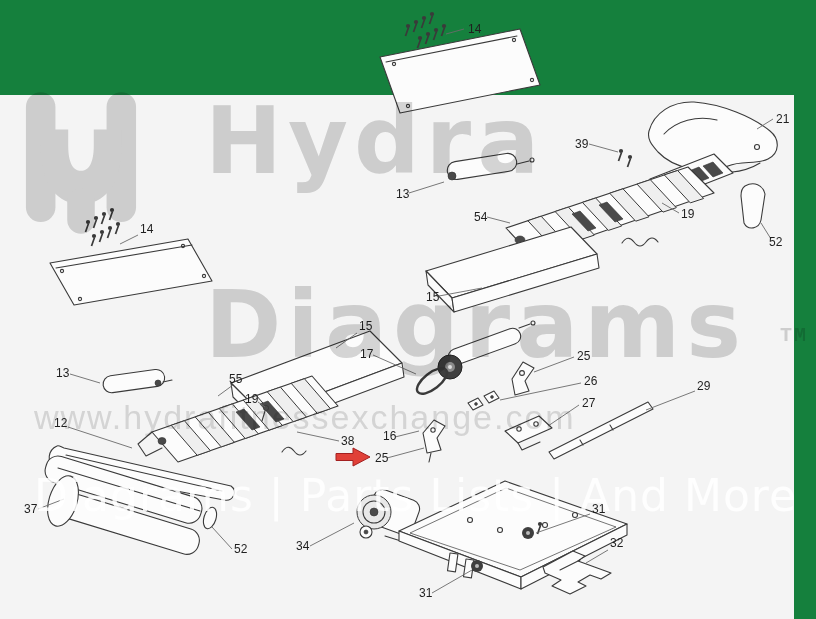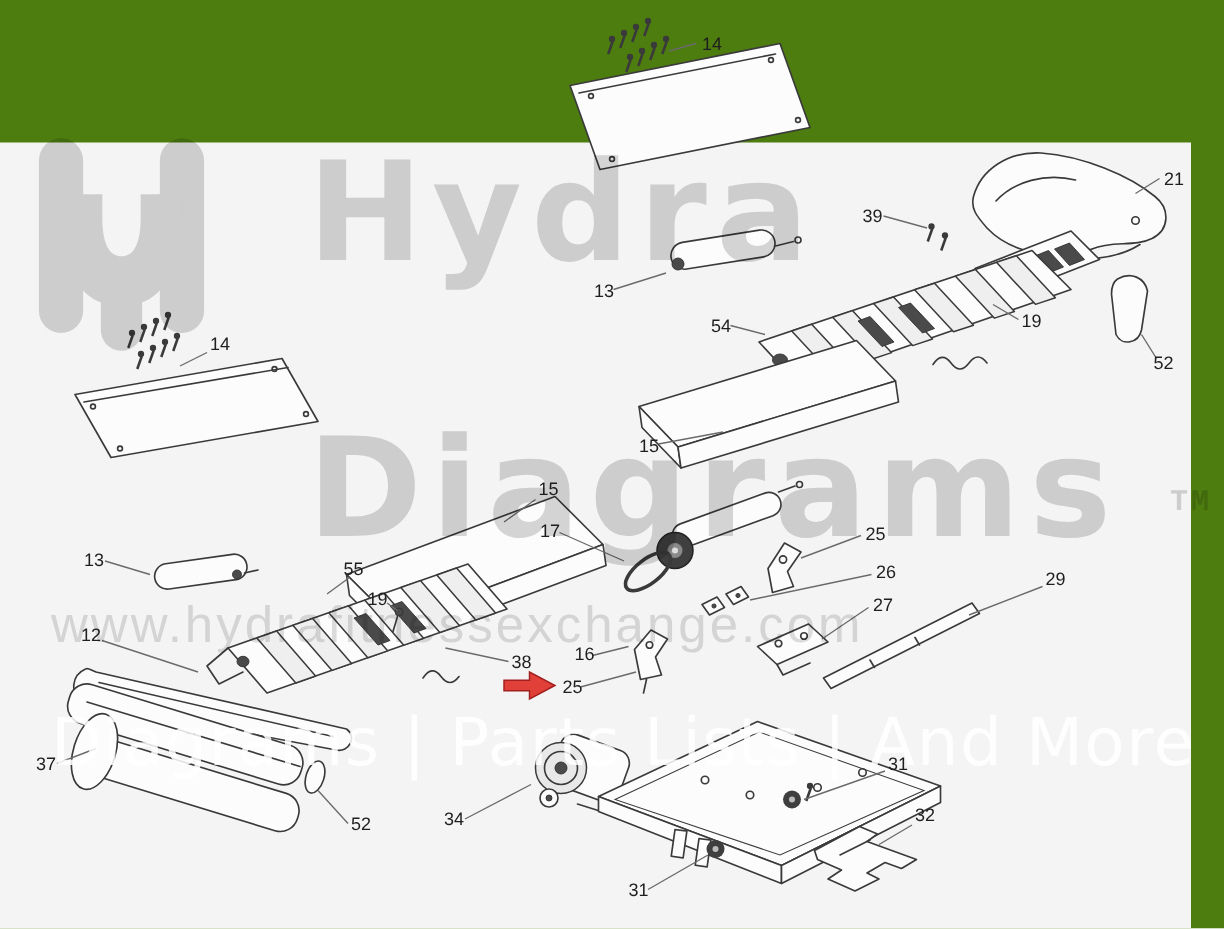--- a/index.html
+++ b/index.html
@@ -1,17 +1,17 @@
 <!DOCTYPE html>
 <html><head>
 <meta charset="utf-8">
 <style>
   * { margin:0; padding:0; box-sizing:border-box; }
   html,body { background:#ffffff; font-family:"Liberation Sans", sans-serif; }
-  .page { position:relative; width:816px; height:619px; background:#4d7c0f; overflow:hidden; }
+  .page { position:relative; width:816px; height:619px; background:#15803d; overflow:hidden; }
   svg.diagram { position:absolute; left:0; top:0; display:block; }
 
   
   .ln  { fill:none;    stroke:#3a3a3a; stroke-width:1.1; stroke-linecap:round; stroke-linejoin:round; }
   .fl  { fill:#fcfcfc; stroke:#3a3a3a; stroke-width:1.1; stroke-linejoin:round; }
   .fl2 { fill:#efefef; stroke:#3a3a3a; stroke-width:1;   stroke-linejoin:round; }
   .dk  { fill:#4a4a4a; stroke:#303030; stroke-width:0.6; }
   .leader { stroke:#6a6a6a; stroke-width:0.9; fill:none; }
   text.num { font-family:"Liberation Sans", sans-serif; font-size:12px; fill:#1f1f1f; }
 

